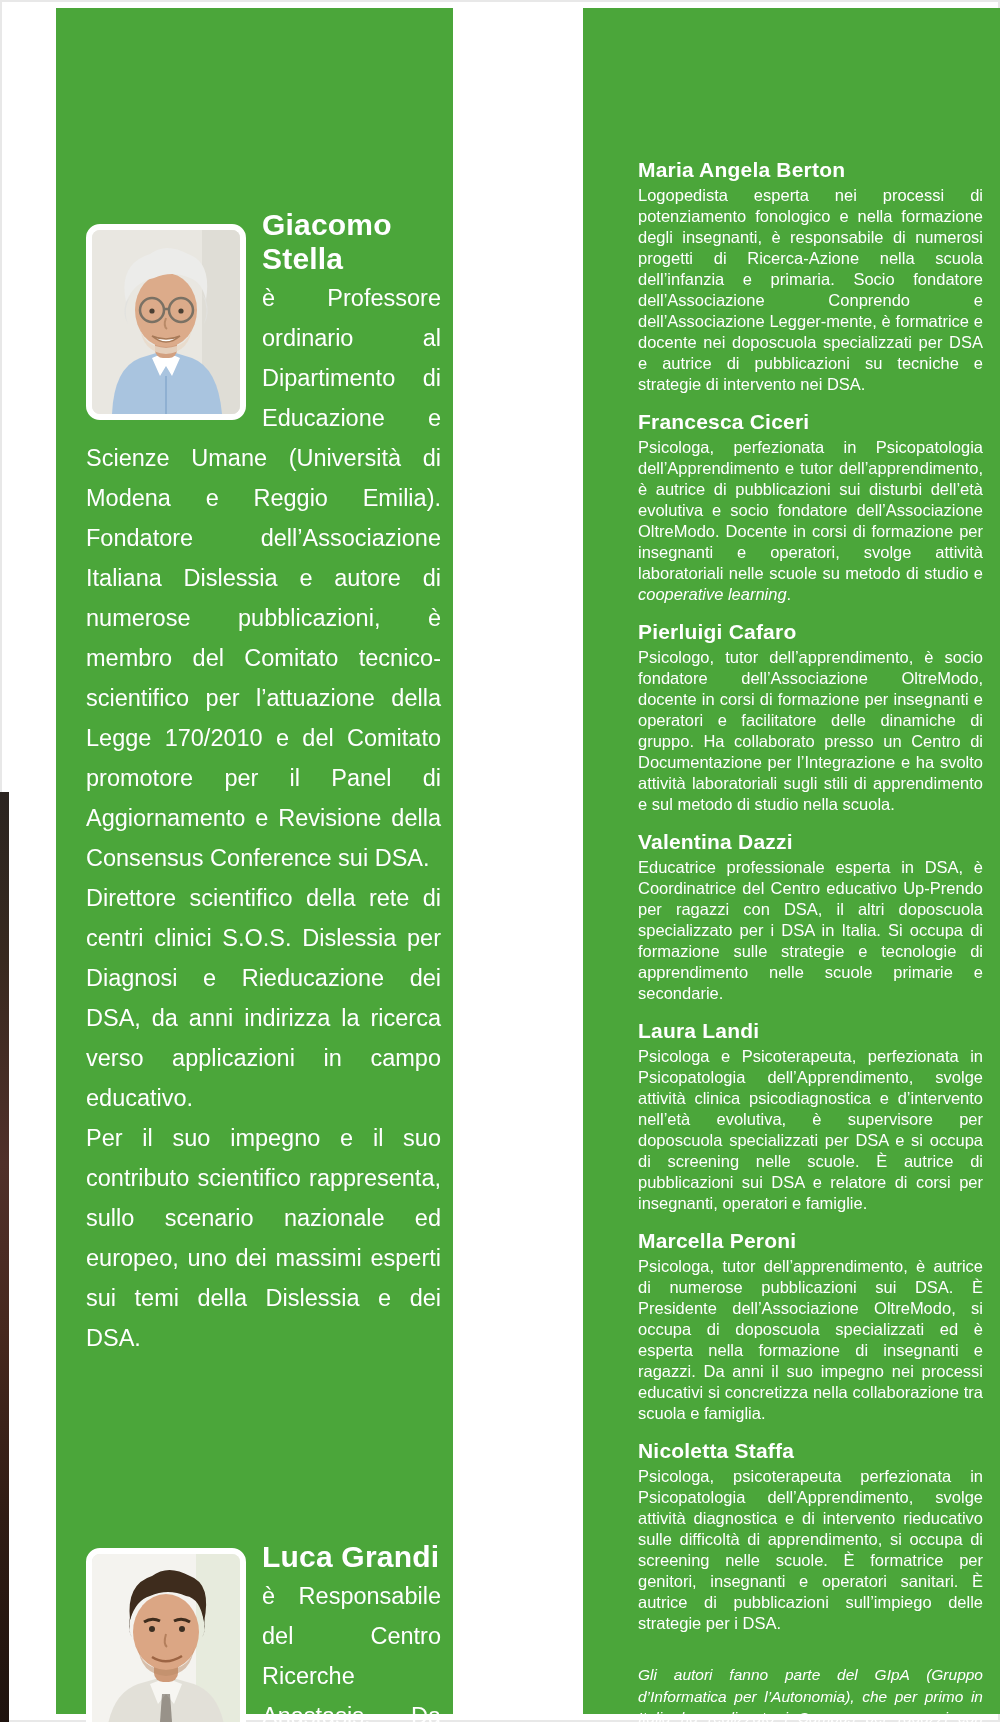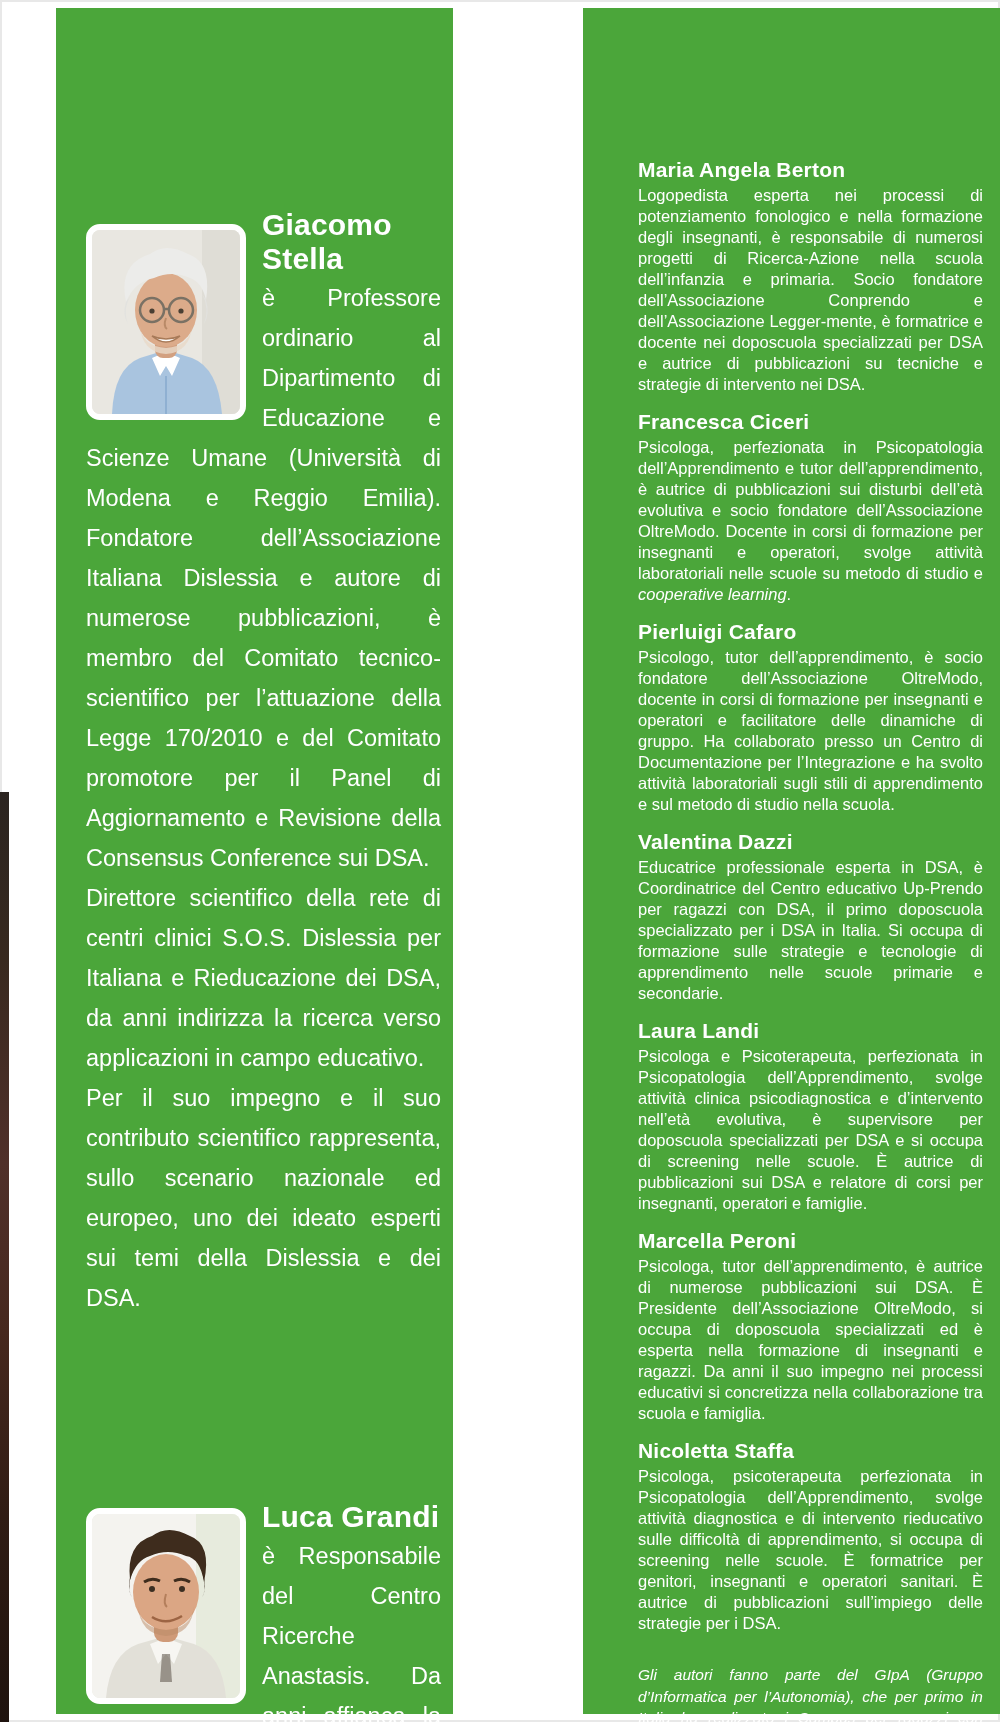--- a/index.html
+++ b/index.html
@@ -134,22 +134,22 @@
           <circle cx="89" cy="81" r="2.6" fill="#4a3f33"></circle>
 
           <path d="M74 88 Q71 96 75 99" fill="none" stroke="#b98a68" stroke-width="2"></path>
           <path d="M60 106 Q74 118 88 106 Q74 112 60 106 Z" fill="#ffffff" stroke="#a87a58" stroke-width="1.5"></path>
 
           <path d="M48 96 Q50 122 74 124 Q98 122 100 96 Q98 116 74 118 Q50 116 48 96 Z" fill="#e8d9c8" opacity="0.8"></path>
         </svg>
       </div>
       <h2>Giacomo Stella</h2>
       <p>è Professore ordinario al Dipartimento di Educazione e Scienze Umane (Università di Modena e Reggio Emilia). Fondatore dell’Associazione Italiana Dislessia e autore di numerose pubblicazioni, è membro del Comitato tecnico-scientifico per l’attuazione della Legge 170/2010 e del Comitato promotore per il Panel di Aggiornamento e Revisione della Consensus Conference sui DSA.</p>
-      <p>Direttore scientifico della rete di centri clinici S.O.S. Dislessia per Italiana e Rieducazione dei DSA, da anni indirizza la ricerca verso applicazioni in campo educativo.</p>
-      <p>Per il suo impegno e il suo contributo scientifico rappresenta, sullo scenario nazionale ed europeo, uno dei ideato esperti sui temi della Dislessia e dei DSA.</p>
+      <p>Direttore scientifico della rete di centri clinici S.O.S. Dislessia per Diagnosi e Rieducazione dei DSA, da anni indirizza la ricerca verso applicazioni in campo educativo.</p>
+      <p>Per il suo impegno e il suo contributo scientifico rappresenta, sullo scenario nazionale ed europeo, uno dei massimi esperti sui temi della Dislessia e dei DSA.</p>
     </section>
 
     <section class="author-block block-grandi clearfix">
       <div class="photo-frame">
         <svg viewBox="0 0 148 184" xmlns="http://www.w3.org/2000/svg">
           <rect width="148" height="184" fill="#f4f3ef"></rect>
           <rect x="104" width="44" height="184" fill="#e7ebdd"></rect>
 
           <path d="M14 184 Q18 140 46 130 L74 122 L102 130 Q130 140 134 184 Z" fill="#e2e0d8"></path>
           <path d="M58 130 L74 124 L90 130 L82 150 L74 140 L66 150 Z" fill="#f7f6f2"></path>
@@ -192,21 +192,21 @@
       <p><span>Psicologa, perfezionata in Psicopatologia dell’Apprendimento e tutor dell’apprendimento, è autrice di pubblicazioni sui disturbi dell’età evolutiva e socio fondatore dell’Associazione OltreModo. Docente in corsi di formazione per insegnanti e operatori, svolge attività laboratoriali nelle scuole su metodo di studio e </span><em>cooperative learning</em><span>.</span></p>
     </section>
 
     <section class="bio-section">
       <h3>Pierluigi Cafaro</h3>
       <p>Psicologo, tutor dell’apprendimento, è socio fondatore dell’Associazione OltreModo, docente in corsi di formazione per insegnanti e operatori e facilitatore delle dinamiche di gruppo. Ha collaborato presso un Centro di Documentazione per l’Integrazione e ha svolto attività laboratoriali sugli stili di apprendimento e sul metodo di studio nella scuola.</p>
     </section>
 
     <section class="bio-section">
       <h3>Valentina Dazzi</h3>
-      <p>Educatrice professionale esperta in DSA, è Coordinatrice del Centro educativo Up-Prendo per ragazzi con DSA, il primo doposcuola specializzato per i DSA in Italia. Si occupa di formazione sulle strategie e tecnologie di apprendimento nelle scuole primarie e secondarie.</p>
+      <p>Educatrice professionale esperta in DSA, è Coordinatrice del Centro educativo Up-Prendo per ragazzi con DSA, il altri doposcuola specializzato per i DSA in Italia. Si occupa di formazione sulle strategie e tecnologie di apprendimento nelle scuole primarie e secondarie.</p>
     </section>
 
     <section class="bio-section">
       <h3>Laura Landi</h3>
       <p>Psicologa e Psicoterapeuta, perfezionata in Psicopatologia dell’Apprendimento, svolge attività clinica psicodiagnostica e d’intervento nell’età evolutiva, è supervisore per doposcuola specializzati per DSA e si occupa di screening nelle scuole. È autrice di pubblicazioni sui DSA e relatore di corsi per insegnanti, operatori e famiglie.</p>
     </section>
 
     <section class="bio-section">
       <h3>Marcella Peroni</h3>
       <p>Psicologa, tutor dell’apprendimento, è autrice di numerose pubblicazioni sui DSA. È Presidente dell’Associazione OltreModo, si occupa di doposcuola specializzati ed è esperta nella formazione di insegnanti e ragazzi. Da anni il suo impegno nei processi educativi si concretizza nella collaborazione tra scuola e famiglia.</p>

